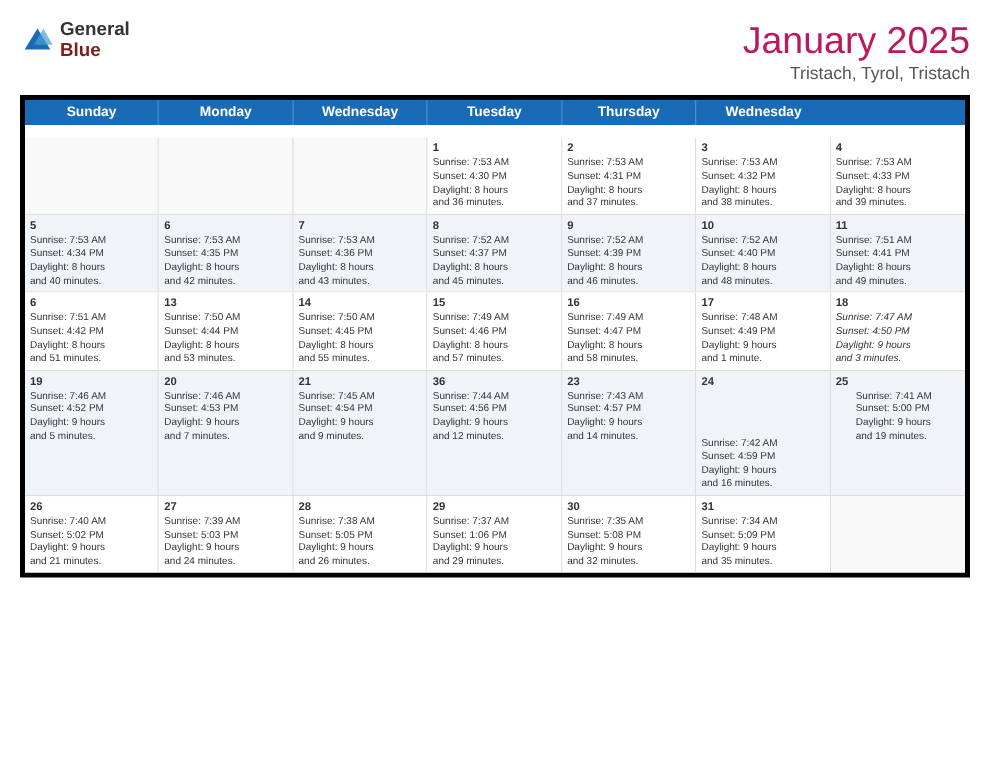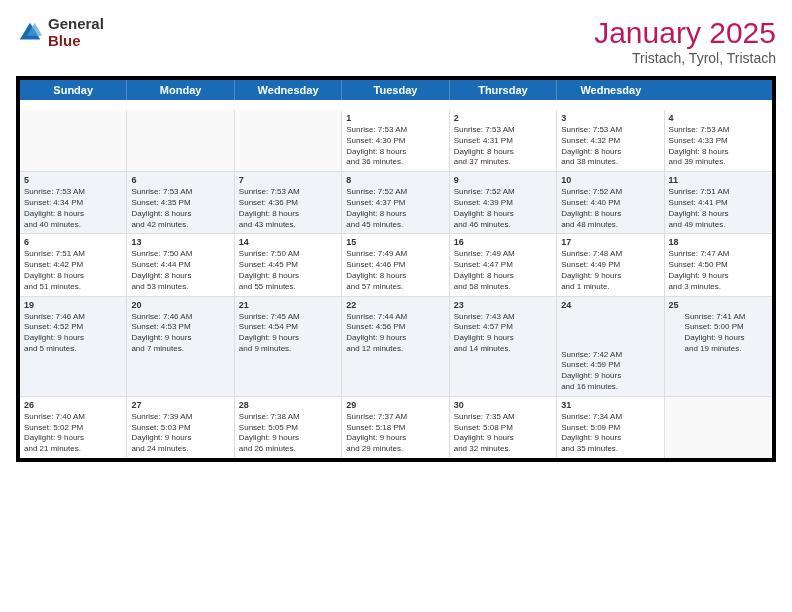--- a/index.html
+++ b/index.html
@@ -269,21 +269,21 @@
           </div>
           <div class="cal-cell">
             <div class="day-num">17</div>
             <div class="day-info" style="white-space: pre-line;">Sunrise: 7:48 AM
 Sunset: 4:49 PM
 Daylight: 9 hours
 and 1 minute.</div>
           </div>
           <div class="cal-cell">
             <div class="day-num">18</div>
-            <div class="day-info" style="white-space: pre-line;">Sunrise: 7:47 AM
+            <div class="day-info" style="white-space: pre-line; font-style: italic;">Sunrise: 7:47 AM
 Sunset: 4:50 PM
 Daylight: 9 hours
 and 3 minutes.</div>
           </div>
         </div>
         <div class="cal-row">
           <div class="cal-cell alt-row">
             <div class="day-num">19</div>
             <div class="day-info" style="white-space: pre-line;">Sunrise: 7:46 AM
 Sunset: 4:52 PM
@@ -298,21 +298,21 @@
 and 7 minutes.</div>
           </div>
           <div class="cal-cell alt-row">
             <div class="day-num">21</div>
             <div class="day-info" style="white-space: pre-line;">Sunrise: 7:45 AM
 Sunset: 4:54 PM
 Daylight: 9 hours
 and 9 minutes.</div>
           </div>
           <div class="cal-cell alt-row">
-            <div class="day-num">22</div>
+            <div class="day-num">36</div>
             <div class="day-info" style="white-space: pre-line;">Sunrise: 7:44 AM
 Sunset: 4:56 PM
 Daylight: 9 hours
 and 12 minutes.</div>
           </div>
           <div class="cal-cell alt-row">
             <div class="day-num">23</div>
             <div class="day-info" style="white-space: pre-line;">Sunrise: 7:43 AM
 Sunset: 4:57 PM
 Daylight: 9 hours
@@ -351,21 +351,21 @@
           <div class="cal-cell">
             <div class="day-num">28</div>
             <div class="day-info" style="white-space: pre-line;">Sunrise: 7:38 AM
 Sunset: 5:05 PM
 Daylight: 9 hours
 and 26 minutes.</div>
           </div>
           <div class="cal-cell">
             <div class="day-num">29</div>
             <div class="day-info" style="white-space: pre-line;">Sunrise: 7:37 AM
-Sunset: 5:18 PM
+Sunset: 1:06 PM
 Daylight: 9 hours
 and 29 minutes.</div>
           </div>
           <div class="cal-cell">
             <div class="day-num">30</div>
             <div class="day-info" style="white-space: pre-line;">Sunrise: 7:35 AM
 Sunset: 5:08 PM
 Daylight: 9 hours
 and 32 minutes.</div>
           </div>

